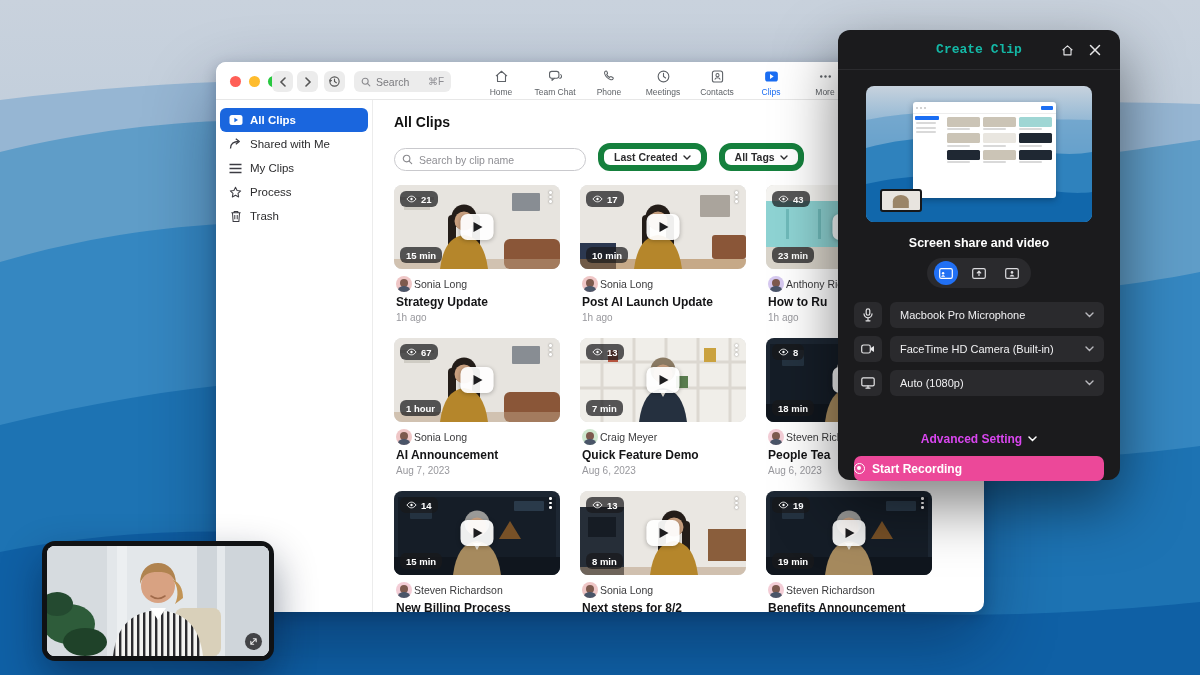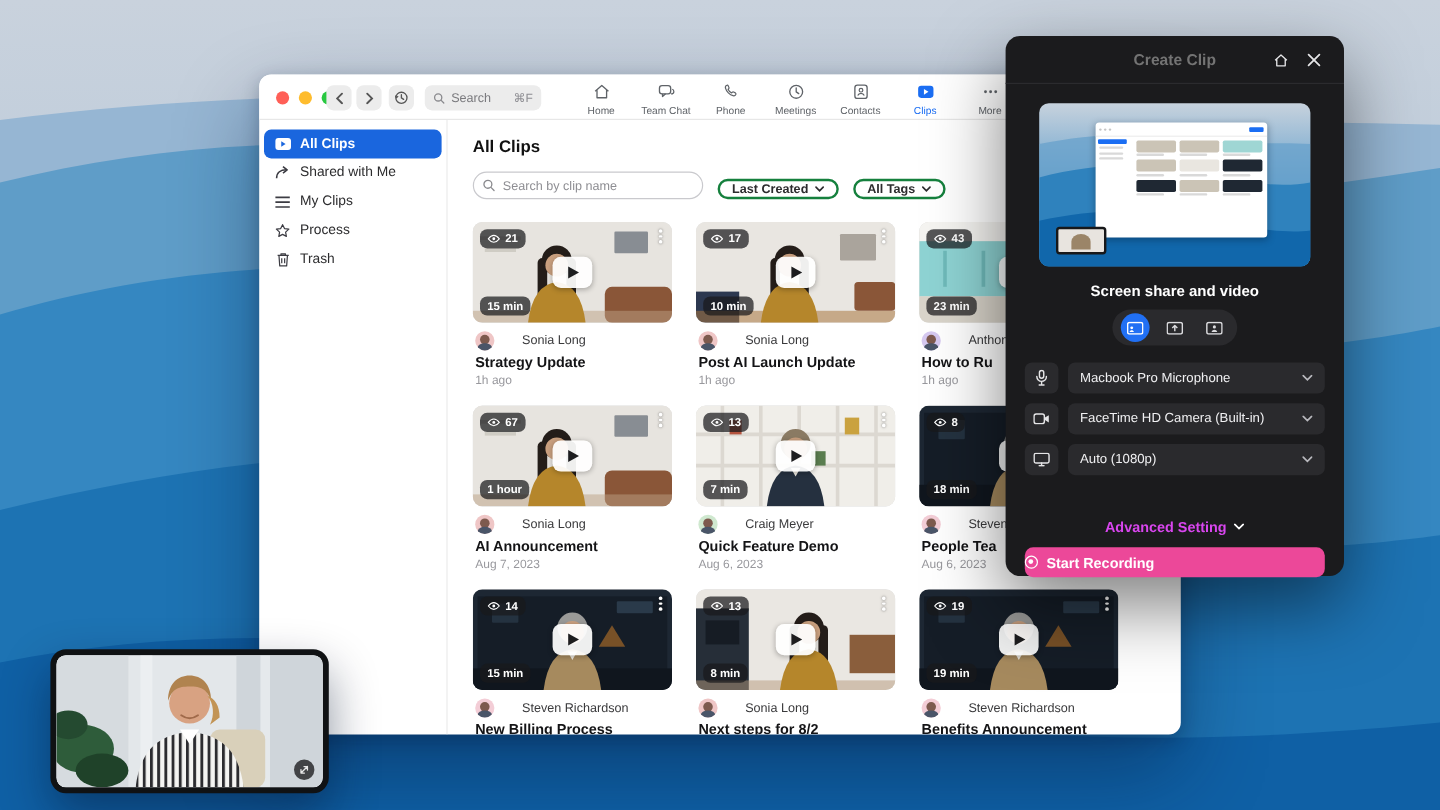--- a/index.html
+++ b/index.html
@@ -35,54 +35,54 @@
   .side-item .sicon { width:15px; height:15px; display:flex; align-items:center; justify-content:center; flex:0 0 15px; }
 
   
   .content-heading { position:absolute; left:178px; top:52px; font-size:14px; font-weight:bold; color:#111; }
   .filter-row { position:absolute; left:178px; top:81px; display:flex; gap:12px; align-items:flex-end; }
   .clip-search { width:192px; height:23px; border:1px solid #c9c9cd; border-radius:12px; padding:0 8px 0 24px;
     font-size:10.5px; color:#333; outline:none; font-family:"Liberation Sans",sans-serif; background:#fff; }
   .clip-search::placeholder { color:#8e8e93; }
   .search-wrap { position:relative; }
   .search-wrap .mag { position:absolute; left:8px; top:6px; }
-  .filter-pill { height:17px; border:2px solid #15803d; border-radius:12px; display:flex; align-items:center;
+  .filter-pill { height:28px; border:6px solid #15803d; border-radius:12px; display:flex; align-items:center;
     gap:5px; padding:0 10px; font-size:10.5px; font-weight:bold; color:#2c2c2e; background:#fff; }
 
   
   .clips-grid { position:absolute; left:178px; top:123px; display:grid; grid-template-columns:repeat(3,166px);
     column-gap:20px; row-gap:15px; }
   .clip-card { width:166px; }
   .thumb { position:relative; width:166px; height:84px; border-radius:8px; overflow:hidden; background:#ddd; }
   .thumb svg.art { position:absolute; inset:0; }
   .views-badge { position:absolute; left:6px; top:6px; background:rgba(25,25,28,.72); color:#fff; border-radius:6px;
     height:16px; display:flex; align-items:center; gap:4px; padding:0 6px; font-size:9.5px; font-weight:bold; }
   .dur-badge { position:absolute; left:6px; bottom:6px; background:rgba(25,25,28,.72); color:#fff; border-radius:6px;
     height:16px; display:flex; align-items:center; padding:0 6px; font-size:9.5px; font-weight:bold; }
   .menu-dots { position:absolute; right:6px; top:4px; display:flex; flex-direction:column; gap:2px; padding:2px; }
   .menu-dots i { width:2.6px; height:2.6px; border-radius:50%; background:#fff; box-shadow:0 0 2px rgba(0,0,0,.5); }
   .play-btn { position:absolute; left:50%; top:50%; transform:translate(-50%,-50%); width:33px; height:26px;
     background:rgba(255,255,255,.93); border-radius:7px; display:flex; align-items:center; justify-content:center;
     box-shadow:0 1px 4px rgba(0,0,0,.25); }
   .play-btn i { display:block; width:0; height:0; border-left:9px solid #1d1d1f; border-top:5.5px solid transparent; border-bottom:5.5px solid transparent; margin-left:2px; }
   .meta { padding:7px 2px 0 2px; }
-  .author-row { display:flex; align-items:center; gap:23px; }
+  .author-row { display:flex; align-items:center; gap:2px; }
   .avatar { width:16px; height:16px; border-radius:50%; position:relative; overflow:hidden; flex:0 0 16px; }
   .avatar::after { content:""; position:absolute; left:4px; top:3px; width:8px; height:8px; border-radius:50%; background:#7d5a4e; }
   .avatar::before { content:""; position:absolute; left:2px; top:10px; width:12px; height:8px; border-radius:50%; background:#4a5568; z-index:1; }
   .author-name { font-size:10.5px; color:#3a3a3c; }
   .clip-title { font-size:12px; font-weight:bold; color:#141416; margin-top:3px; white-space:nowrap; overflow:hidden; }
   .clip-date { font-size:10px; color:#98989d; margin-top:3px; }
 
   
   .panel { position:absolute; left:838px; top:30px; width:282px; height:450px; background:#1b1b1d; border-radius:12px;
     z-index:5; box-shadow:0 25px 60px rgba(0,0,0,.5); color:#eee; }
   .panel-header { height:40px; display:flex; align-items:center; justify-content:center; position:relative;
     border-bottom:1px solid #2b2b2e; }
-  .panel-title { font-size:13px; font-weight:bold; color:#737373; }
+  .panel-title { font-size:13px; font-weight:bold; color:#14b8a6;font-family:Liberation Mono, monospace; }
   .panel-hicon { position:absolute; top:11px; width:18px; height:18px; display:flex; align-items:center; justify-content:center; color:#e5e5e7; }
   .panel-hicon.home { right:44px; } .panel-hicon.close { right:16px; }
   .cc-preview { position:absolute; left:28px; top:56px; width:226px; height:136px; border-radius:8px; overflow:hidden;
     background:linear-gradient(180deg,#c7d2dd 0%,#8fb6d4 28%,#3a8ac2 62%,#1167ab 100%); }
   .cc-preview svg.ridges { position:absolute; inset:0; }
   .mini-window { position:absolute; left:21%; top:12%; width:63%; height:70%; background:#fff; border-radius:3px;
     box-shadow:0 2px 6px rgba(0,20,40,.35); overflow:hidden; }
   .mini-top { height:12%; border-bottom:1px solid #ededed; display:flex; align-items:center; padding:0 3px; gap:2px; }
   .mini-top i { width:2px; height:2px; border-radius:50%; background:#c5c5c5; }
   .mini-top .mblue { margin-left:auto; width:12px; height:4px; border-radius:1px; background:#1b6ef3; }

